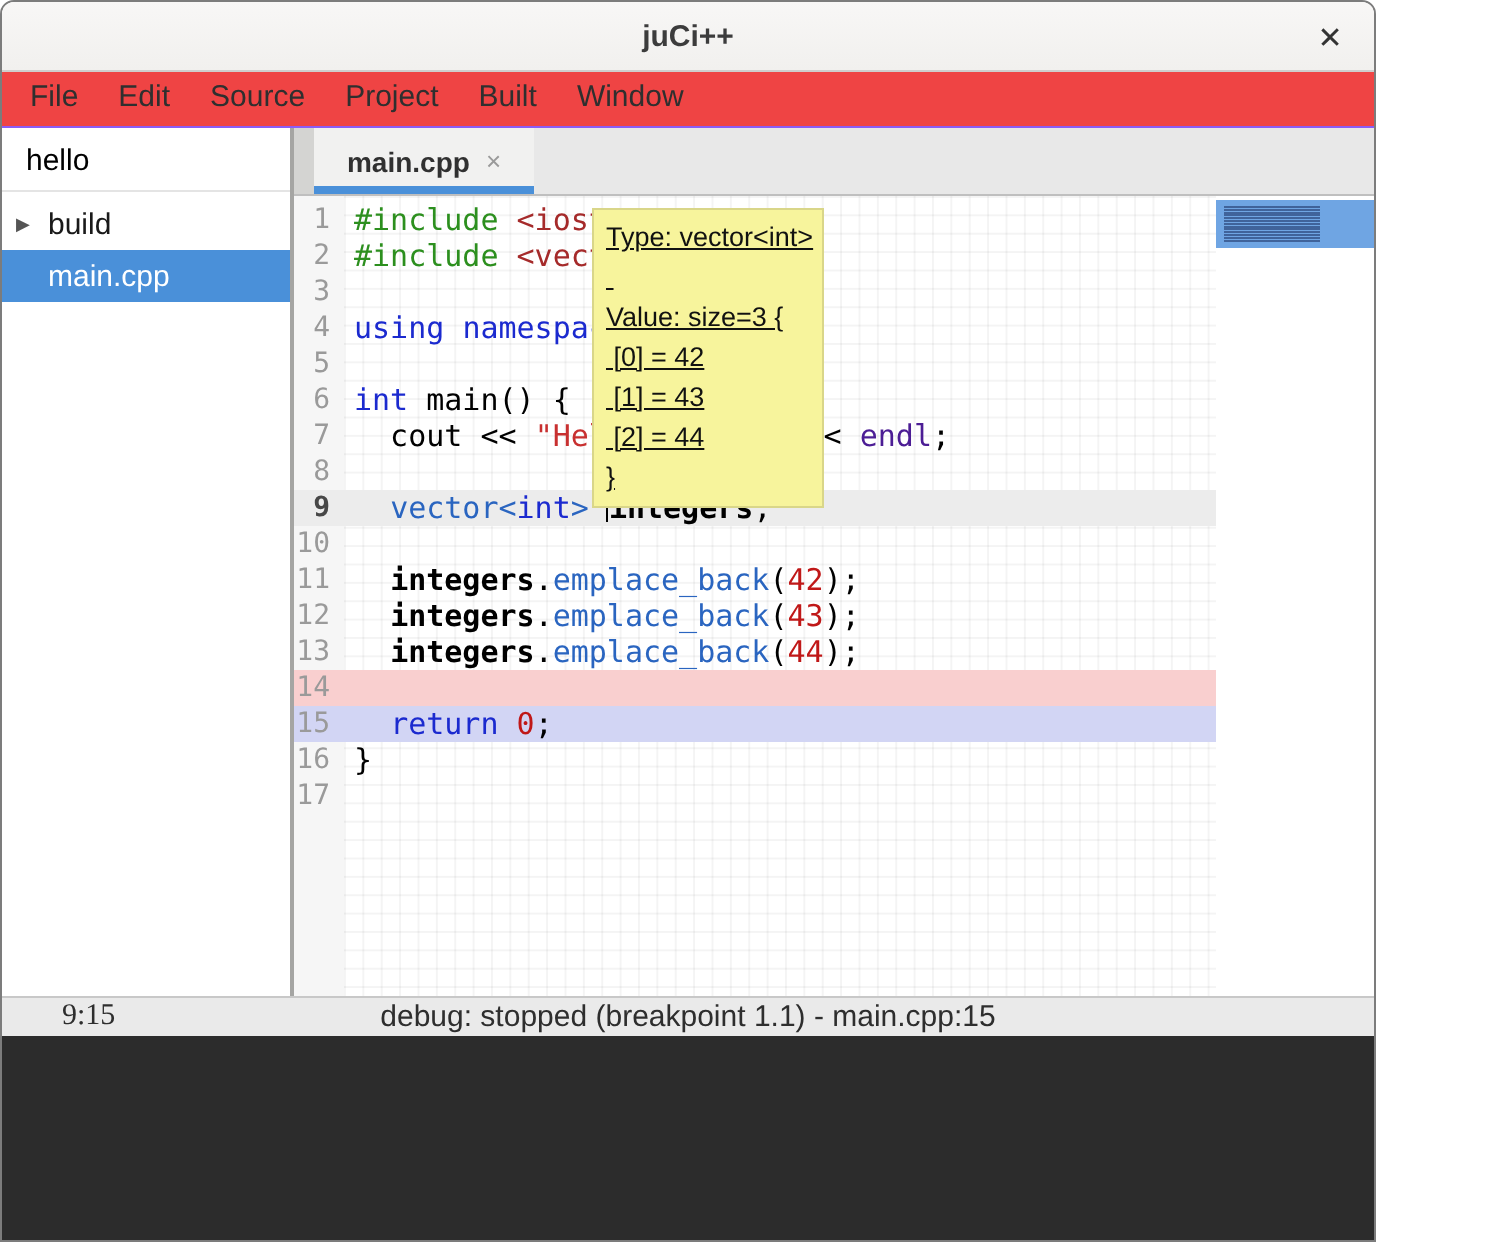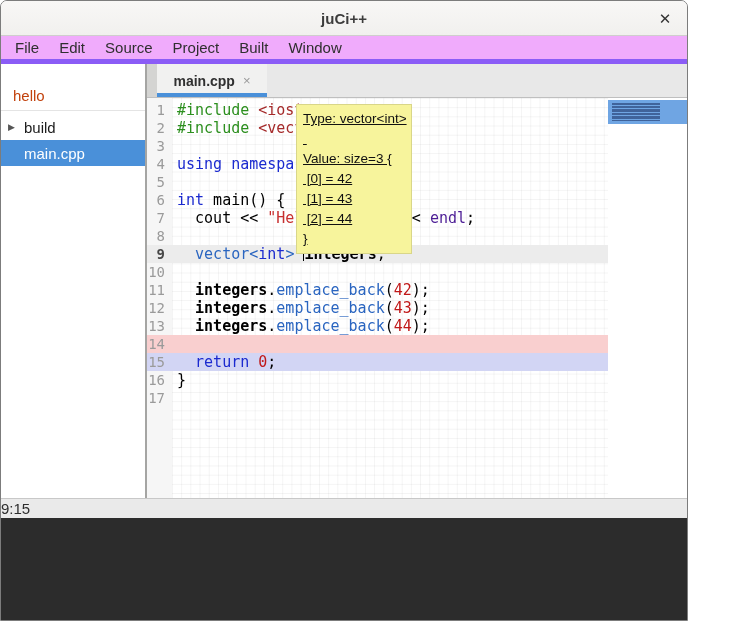--- a/index.html
+++ b/index.html
@@ -12,27 +12,27 @@
     background:#fff;
   }
   
   .titlebar{height:35px;background:linear-gradient(#f8f7f6,#f1f0ee);
     border-bottom:1px solid #cfcecd;display:flex;align-items:center;justify-content:center;
     position:relative;flex:0 0 auto;}
   .titlebar .title{font-size:15px;font-weight:bold;color:#3c3c3c;}
   .close-btn{position:absolute;right:12px;top:8px;width:20px;height:20px;
     display:flex;align-items:center;justify-content:center;font-size:15px;color:#333;cursor:default;}
   
-  .menubar{height:28px;background:#f0abfc;border-bottom:5px solid #8b5cf6;
-    display:flex;align-items:center;padding-left:4px;flex:0 0 auto;}
+  .menubar{height:28px;background:#ef4444;border-bottom:1px solid #8b5cf6;
+    display:flex;padding-left:4px;flex:0 0 auto;}
   .menu-item{padding:4px 10px;font-size:15px;color:#2f2f2f;}
   
   .main{flex:0 0 434px;display:flex;min-height:0;}
   .sidebar{width:146px;background:#fff;border-right:2px solid #a5a5a3;display:flex;flex-direction:column;}
-  .project-row{padding:8px 12px 6px 12px;font-size:15px;color:#c2410c;border-bottom:1px solid #e4e4e4;margin-top:15px;}
+  .project-row{padding:8px 12px 6px 12px;font-size:15px;color:#000000;border-bottom:1px solid #e4e4e4;}
   .tree{padding-top:3px;}
   .tree-row{height:26px;display:flex;align-items:center;font-size:15px;color:#1a1a1a;position:relative;}
   .tree-row .arrow{width:16px;margin-left:7px;font-size:9px;color:#555;text-align:left;}
   .tree-row .pad{width:23px;}
   .tree-row.selected{background:var(--accent);color:#fff;}
   
   .editor-col{flex:1;display:flex;flex-direction:column;min-width:0;}
   .tabbar{height:34px;background:#e8e8e8;border-bottom:1px solid #bfbfbf;display:flex;align-items:stretch;flex:0 0 auto;}
   .tab-notch{width:10px;background:#d4d4d2;}
   .tab{width:110px;background:#f1f1f0;display:flex;align-items:center;justify-content:center;
@@ -76,21 +76,21 @@
     background:var(--tooltip);border:1px solid rgba(0,0,0,0.12);
     font-size:13.5px;line-height:20px;color:#111;padding:4px 6px;}
   .tooltip div{white-space:pre;}
   
   .terminal{flex:0 0 100px;background:#fff;border-top:2px dashed #a8a8a8;
     padding:3px 5px;font-size:15px;line-height:21px;color:#141414;overflow:hidden;}
   .terminal p{margin:0;white-space:pre;}
   
   .statusbar{flex:0 0 20px;background:#eaeaea;border-top:1px solid #c8c8c8;
     display:flex;align-items:center;position:relative;font-size:15px;color:#2e2e2e;}
-  .status-left{position:absolute;left:0;}
+  .status-left{position:absolute;left:30px;font-family:Liberation Serif, serif;}
   .status-center{margin:0 auto;}
   .bottom-strip{flex:1 1 auto;min-height:3px;background:#2c2c2c;}
 </style>
 </head>
 <body>
 
 <div class="frame" style="--accent: #4a90d9; --tooltip: #f7f49c; --bpcolor: #f9cfcf; --dbgcolor: #d2d5f4;">
 
   <div class="titlebar">
     <span class="title">juCi++</span>
@@ -169,16 +169,17 @@
       <div>Value: size=3 {</div>
       <div> [0] = 42</div>
       <div> [1] = 43</div>
       <div> [2] = 44</div>
       <div>}</div>
     </div>
 
 
   <div class="statusbar">
     <span class="status-left">9:15</span>
+    <span class="status-center">debug: stopped (breakpoint 1.1) - main.cpp:15</span>
   </div>
 
   <div class="bottom-strip"></div>
 </div>
 
 </body></html>

